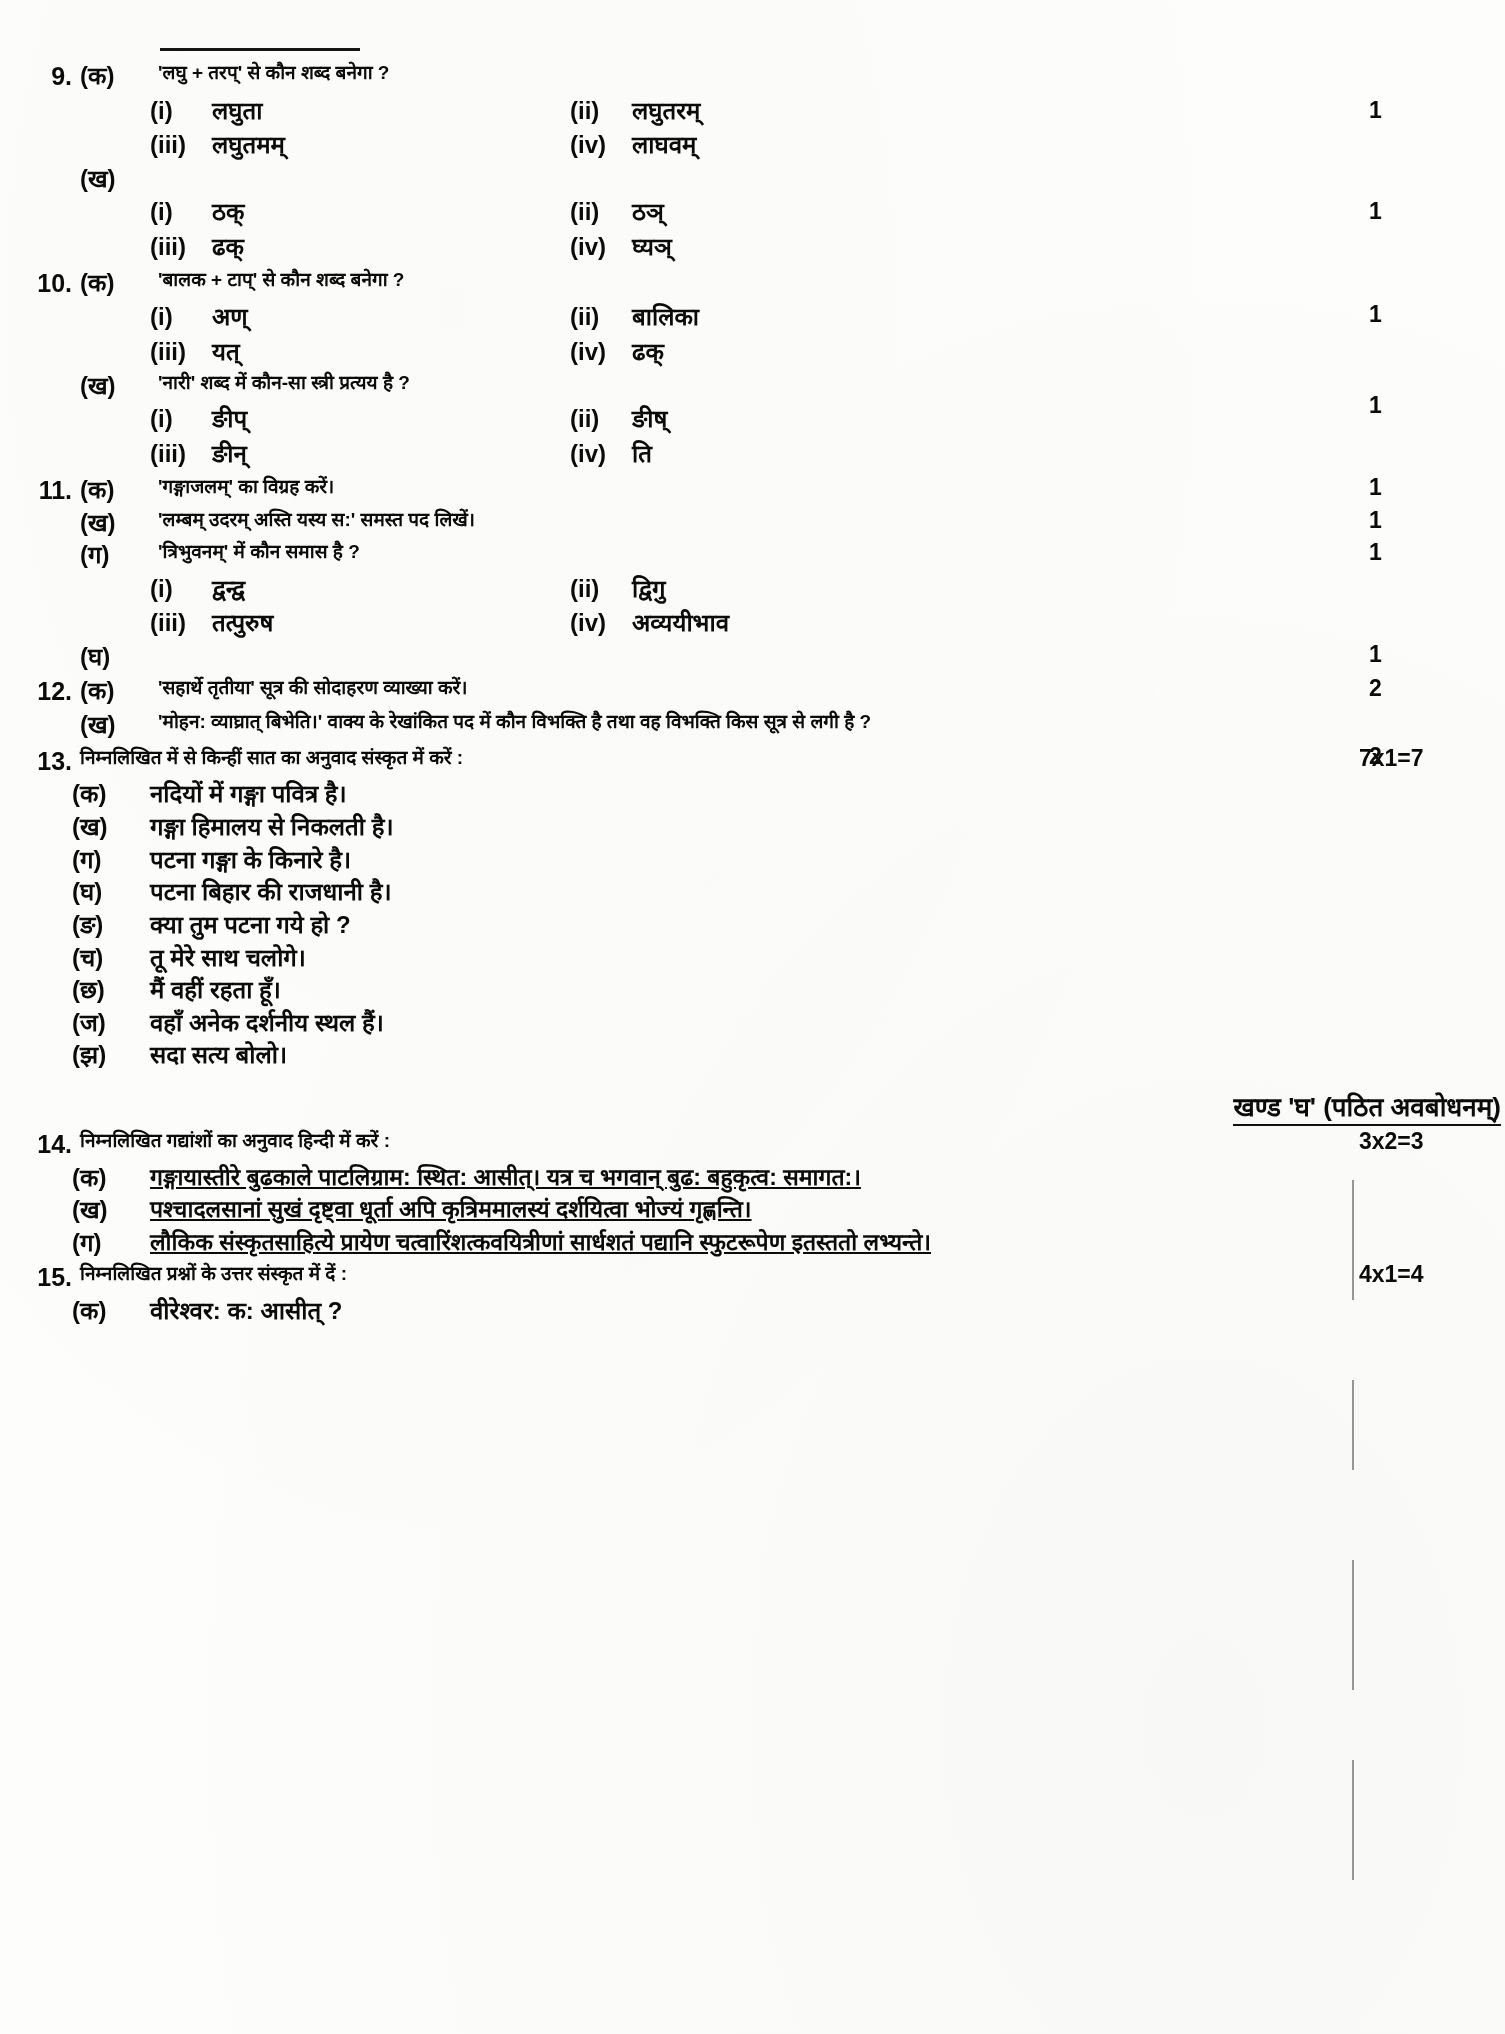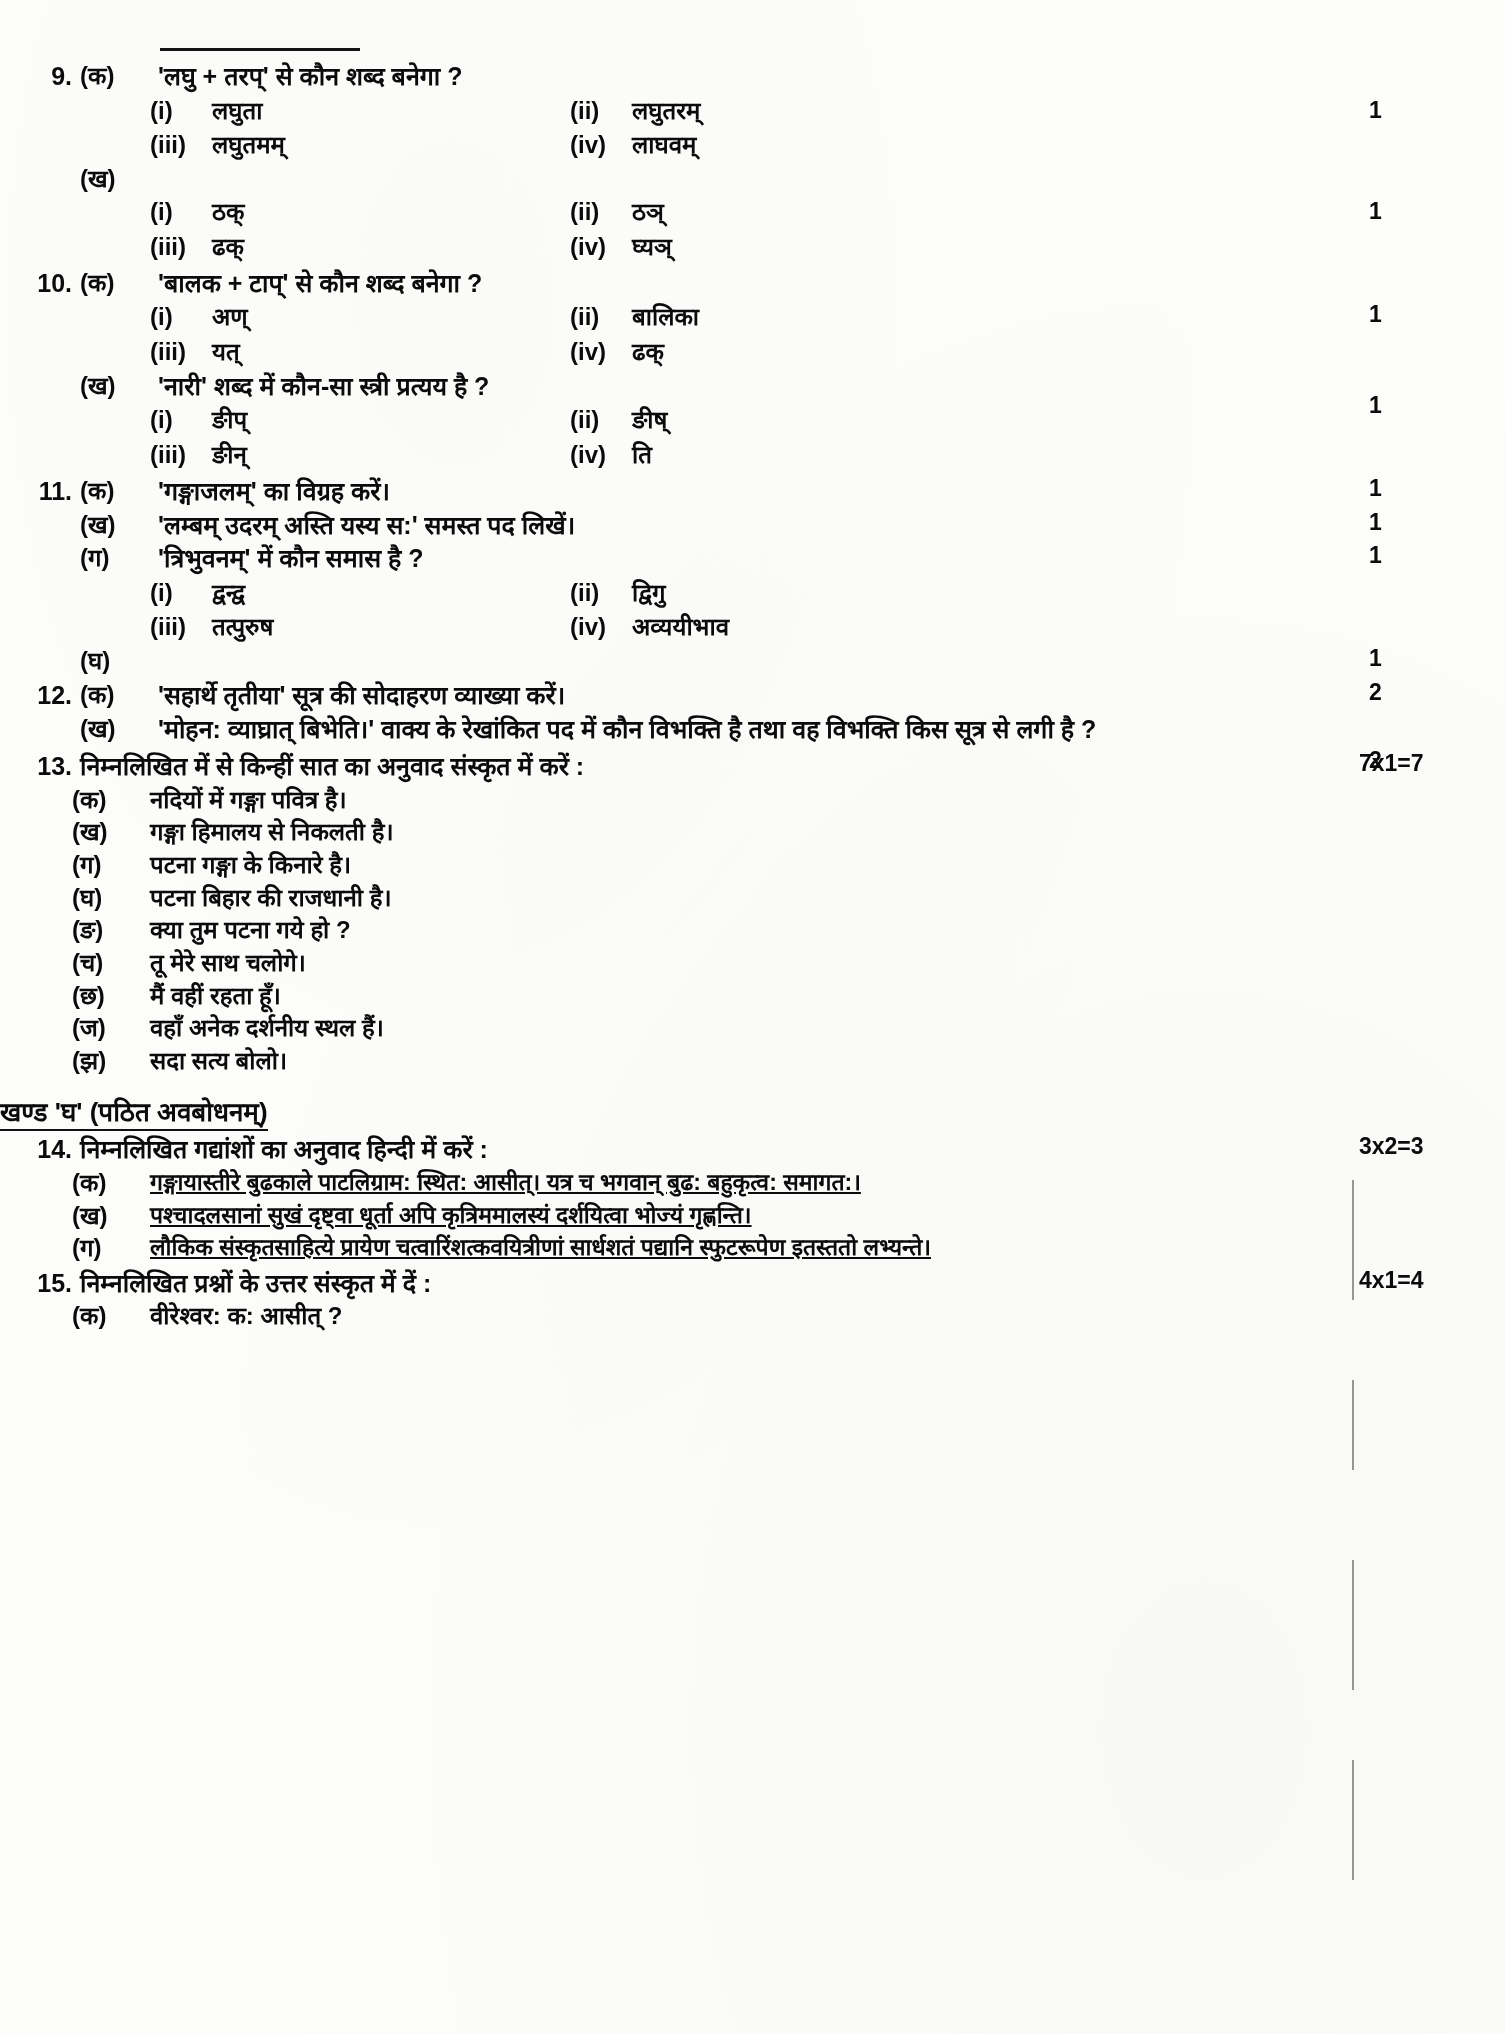--- a/index.html
+++ b/index.html
@@ -62,21 +62,21 @@
   .part {
     width: 78px;
     flex: 0 0 78px;
     font-weight: bold;
     font-size: 24px;
     line-height: 1.34;
     text-align: left;
   }
   .qtext {
     flex: 1 1 auto;
-    font-size: 25px;
+    font-size: 19px;
     font-weight: bold;
     line-height: 1.34;
   }
   .marks {
     position: absolute;
     right: 0;
     width: 160px;
     text-align: left;
     font-size: 23px;
     font-weight: bold;
@@ -113,21 +113,21 @@
     font-weight: bold;
     line-height: 1.36;
   }
   .sub-text {
     flex: 1 1 auto;
     font-size: 24px;
     font-weight: bold;
     line-height: 1.36;
   }
   .sec-head {
-    text-align: left;
+    text-align: right;
     font-size: 26px;
     font-weight: bold;
     margin: 16px 4px 4px 0;
   }
   .sec-head span {
     border-bottom: 2px solid #111;
     padding-bottom: 2px;
   }
   .block {
     margin-bottom: 2px;

